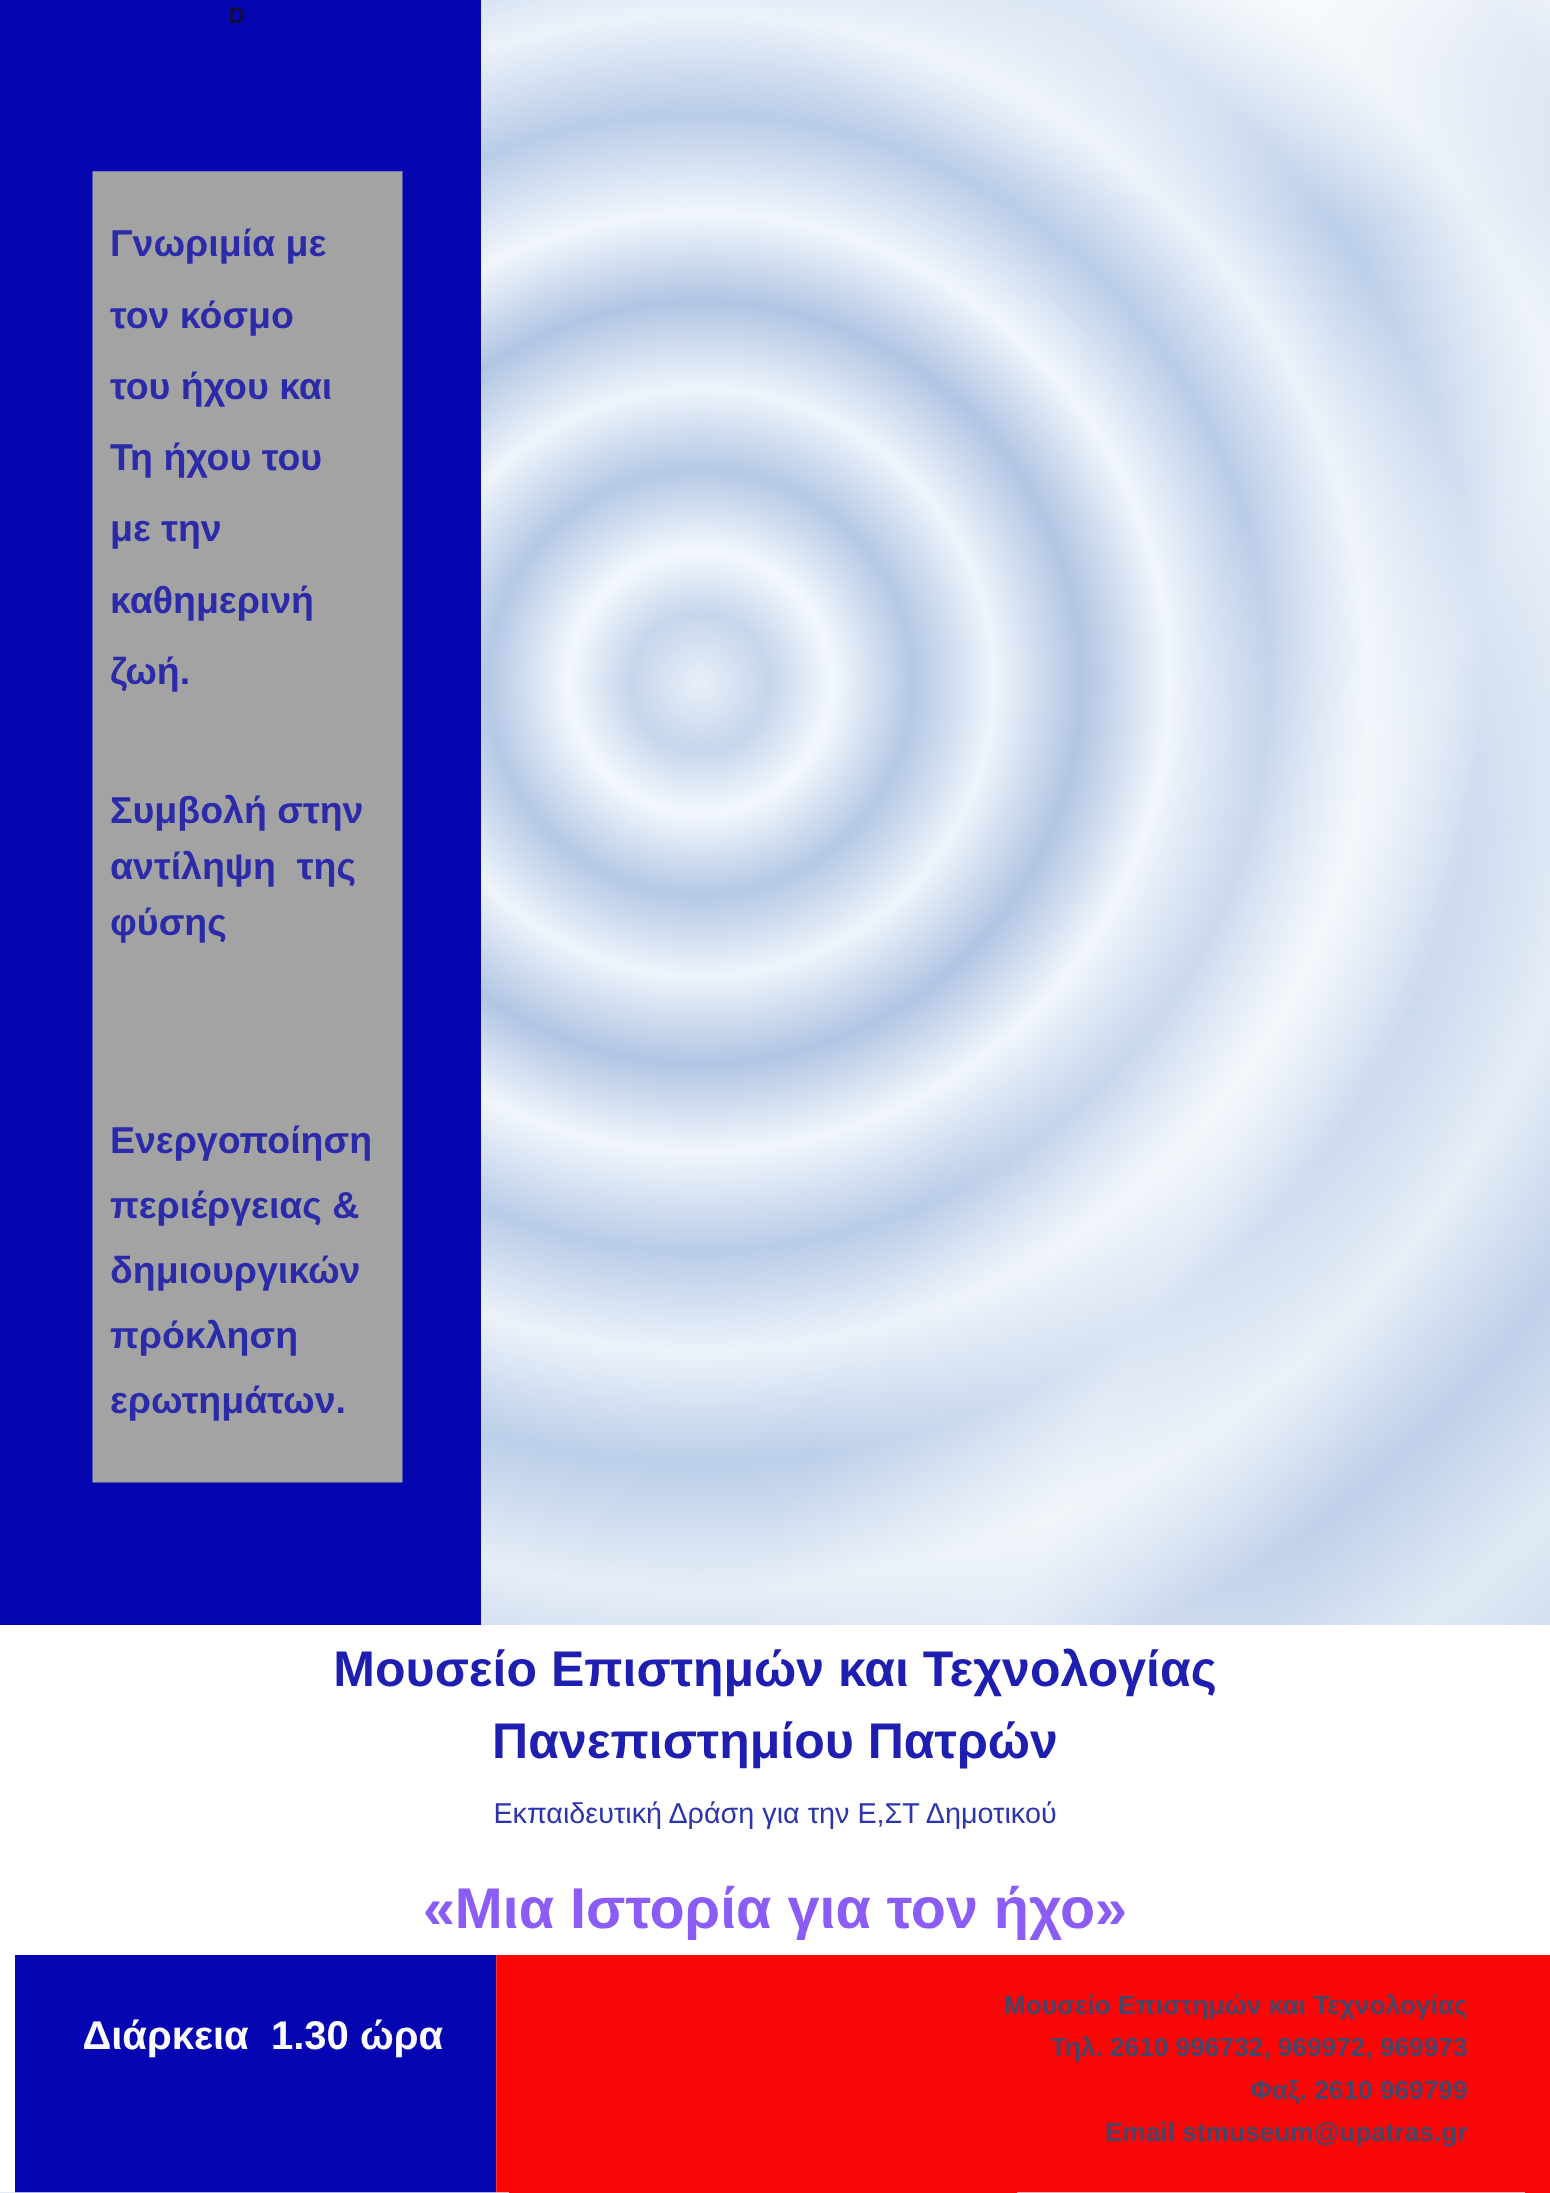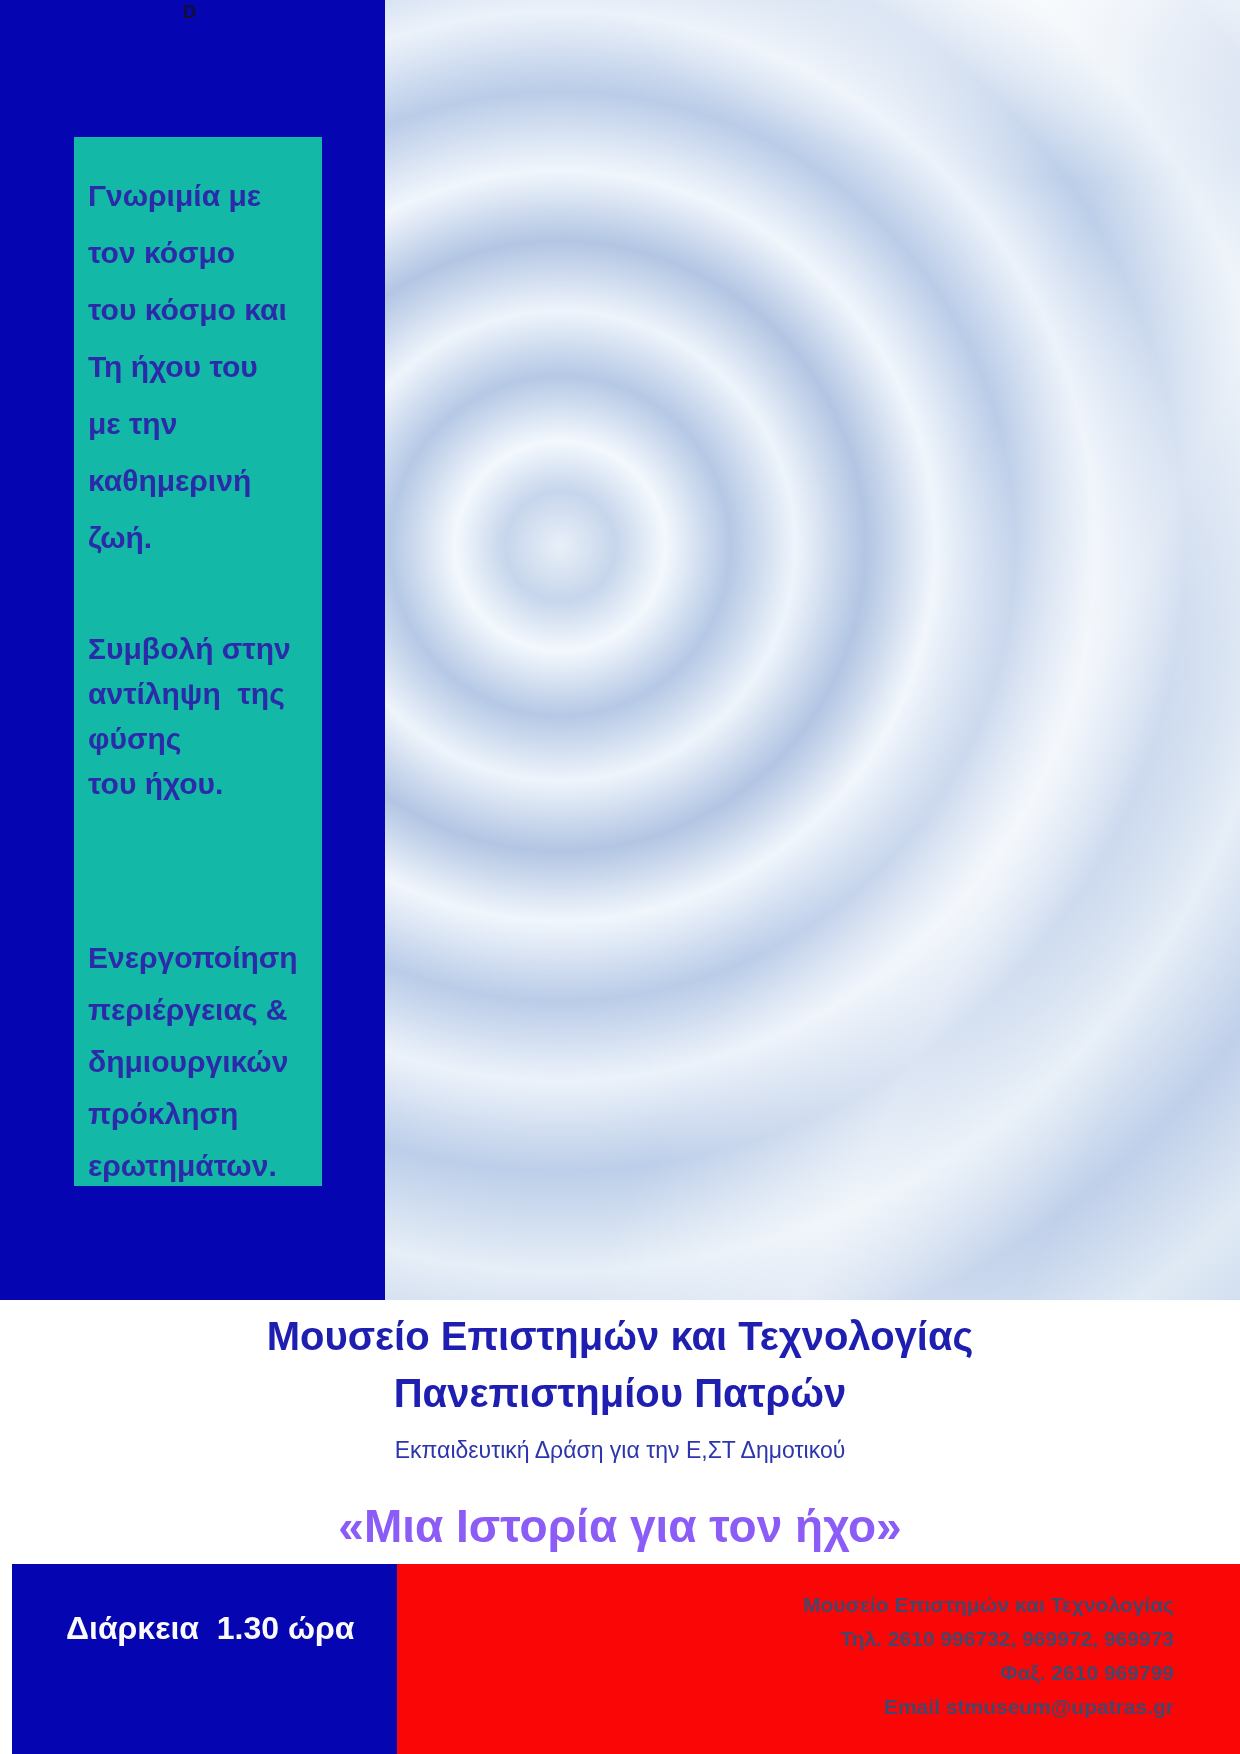--- a/index.html
+++ b/index.html
@@ -34,21 +34,21 @@
         #eef4fb 235px, #b2c5e3 305px, #f1f6fc 375px, #bacce8 455px,
         #ecf2fa 535px, #bccee9 625px, #e6eef7 725px, #c0d0ea 835px,
         #e0eaf5 950px, #c4d4eb 1080px, #d9e4f2 1220px),
       #c8d6ec;
   }
 
   
   .info-card {
     position:absolute; left:74px; top:137px;
     width:248px; height:1049px;
-    background:#14b8a6;
+    background:#a3a3a3;
     box-sizing:border-box;
     padding:30px 8px 0 14px;
     color:#2b2baa;
     font-weight:bold;
   }
   .info-card .ln { white-space:pre-wrap; }
   .para-1 .ln { font-size:30px; line-height:57px; }
   .para-2 { margin-top:60px; }
   .para-2 .ln { font-size:30px; line-height:45px; }
   .para-3 { margin-top:126px; }
@@ -96,31 +96,30 @@
 
 <div class="hero">
   <div class="blue-band"></div>
   <div class="water"></div>
   <div class="stray-d">D</div>
 
   <div class="info-card">
     <div class="para-1">
       <div class="ln">Γνωριμία με</div>
       <div class="ln">τον κόσμο</div>
-      <div class="ln">του κόσμο και</div>
+      <div class="ln">του ήχου και</div>
       <div class="ln">Τη ήχου του</div>
       <div class="ln">με την</div>
       <div class="ln">καθημερινή</div>
       <div class="ln">ζωή.</div>
     </div>
     <div class="para-2">
       <div class="ln">Συμβολή στην</div>
       <div class="ln">αντίληψη  της</div>
       <div class="ln">φύσης</div>
-      <div class="ln">του ήχου.</div>
     </div>
     <div class="para-3">
       <div class="ln">Ενεργοποίηση</div>
       <div class="ln">περιέργειας &amp;</div>
       <div class="ln">δημιουργικών</div>
       <div class="ln">πρόκληση</div>
       <div class="ln">ερωτημάτων.</div>
     </div>
   </div>
 </div>

